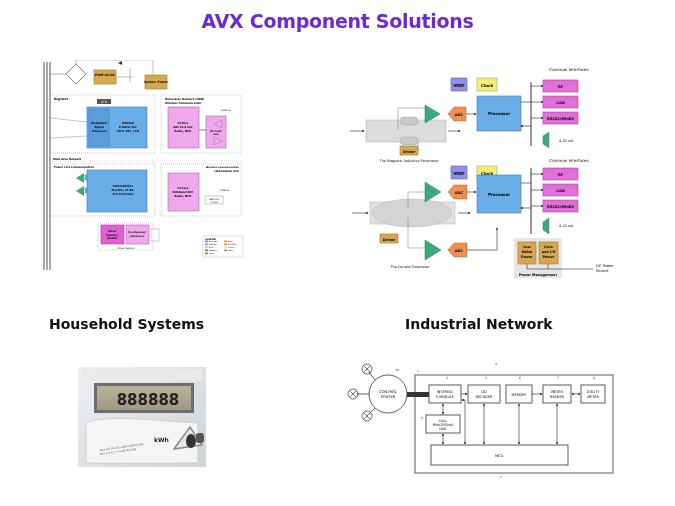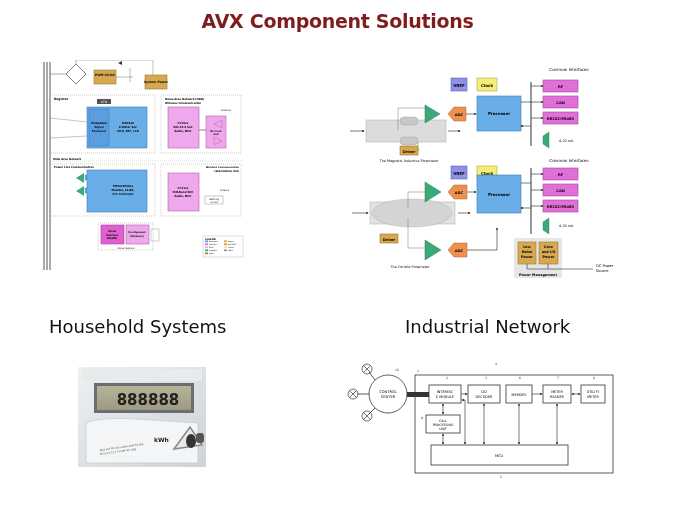--- a/index.html
+++ b/index.html
@@ -1,18 +1,18 @@
 <!DOCTYPE html>
 <html><head>
 <meta charset="utf-8">
 <style>
   html, body { margin: 0; padding: 0; background: #ffffff; }
   body { width: 675px; height: 506px; position: relative; overflow: hidden; font-family: "DejaVu Sans", sans-serif; }
-  .title { position: absolute; top: 10px; left: 0; width: 675px; text-align: center; font-family: "DejaVu Sans", sans-serif; font-weight: bold; font-size: 19px; color: #7f1d1d; letter-spacing: -0.3px; }
-  .caption { position: absolute; font-family: "DejaVu Sans", sans-serif; font-size: 18px; color: #111; }
+  .title { position: absolute; top: 10px; left: 0; width: 675px; text-align: center; font-family: "DejaVu Sans", sans-serif; font-weight: bold; font-size: 19px; color: #6d28d9; letter-spacing: -0.3px; }
+  .caption { position: absolute; font-family: "DejaVu Sans", sans-serif; font-size: 14px; color: #111; font-weight: bold; }
   .panel { position: absolute; }
   svg text { font-family: "DejaVu Sans", sans-serif; }
   .bt { font-weight: bold; }
 </style>
 </head>
 <body>
 
 <div class="title">AVX Component Solutions</div>
 
 <svg class="panel" style="left:38px;top:60px" width="230" height="210" viewBox="0 0 230 210">

